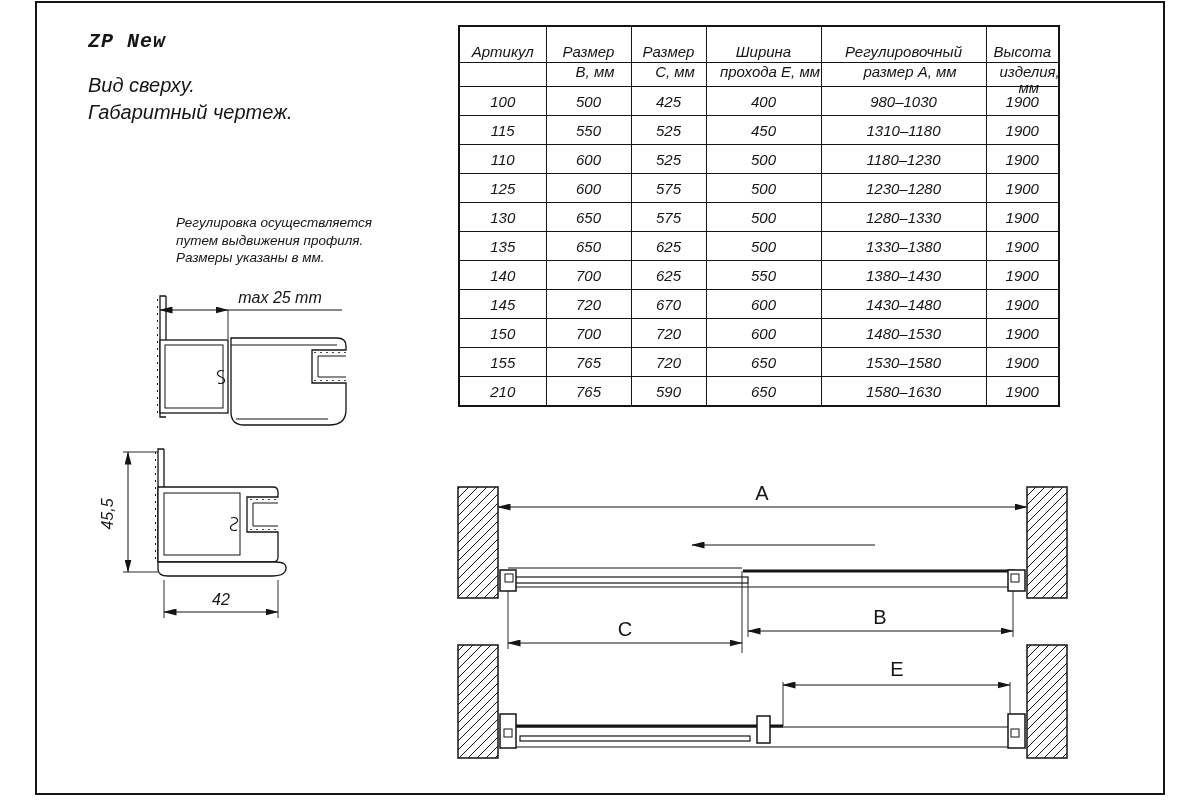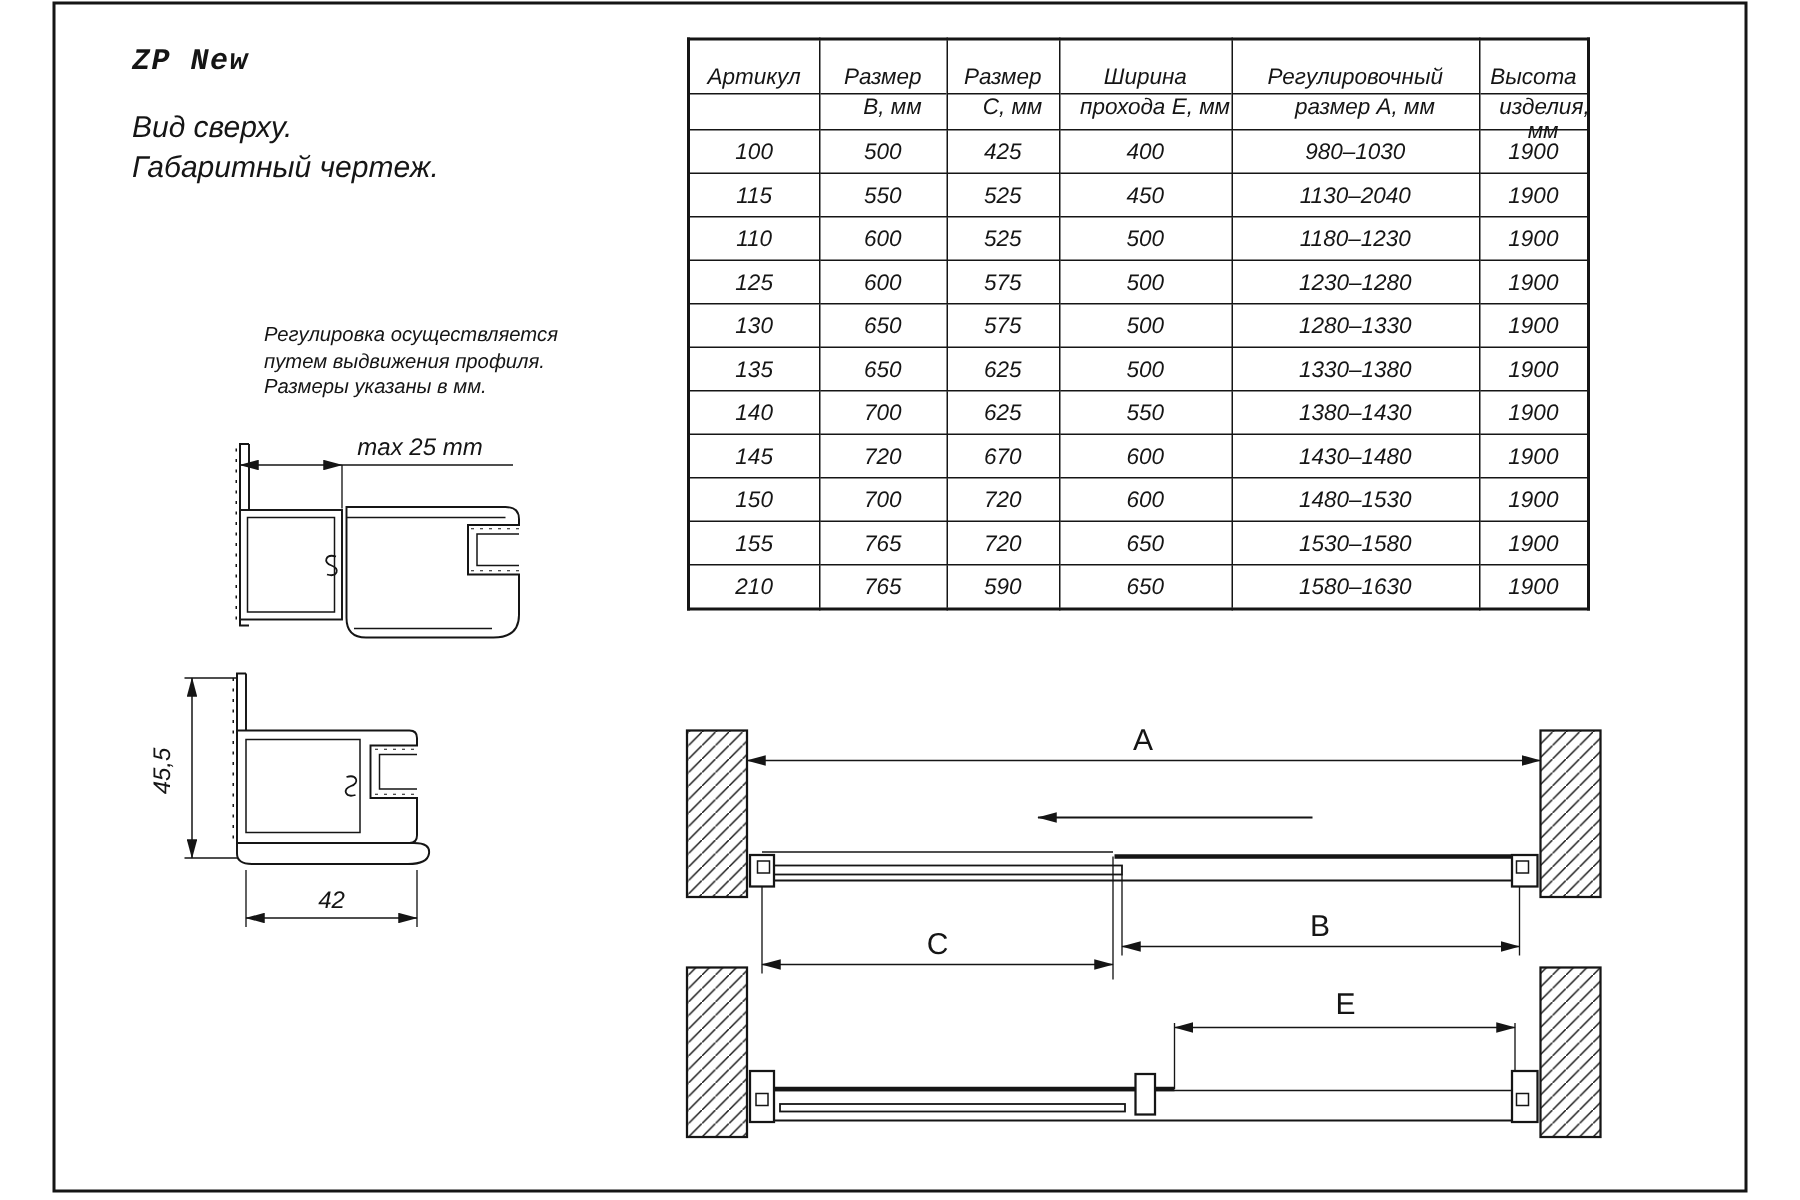--- a/index.html
+++ b/index.html
@@ -111,21 +111,21 @@
           <td>425</td>
           <td>400</td>
           <td>980–1030</td>
           <td>1900</td>
         </tr>
         <tr>
           <td>115</td>
           <td>550</td>
           <td>525</td>
           <td>450</td>
-          <td>1130–2040</td>
+          <td>1310–1180</td>
           <td>1900</td>
         </tr>
         <tr>
           <td>110</td>
           <td>600</td>
           <td>525</td>
           <td>500</td>
           <td>1180–1230</td>
           <td>1900</td>
         </tr>

